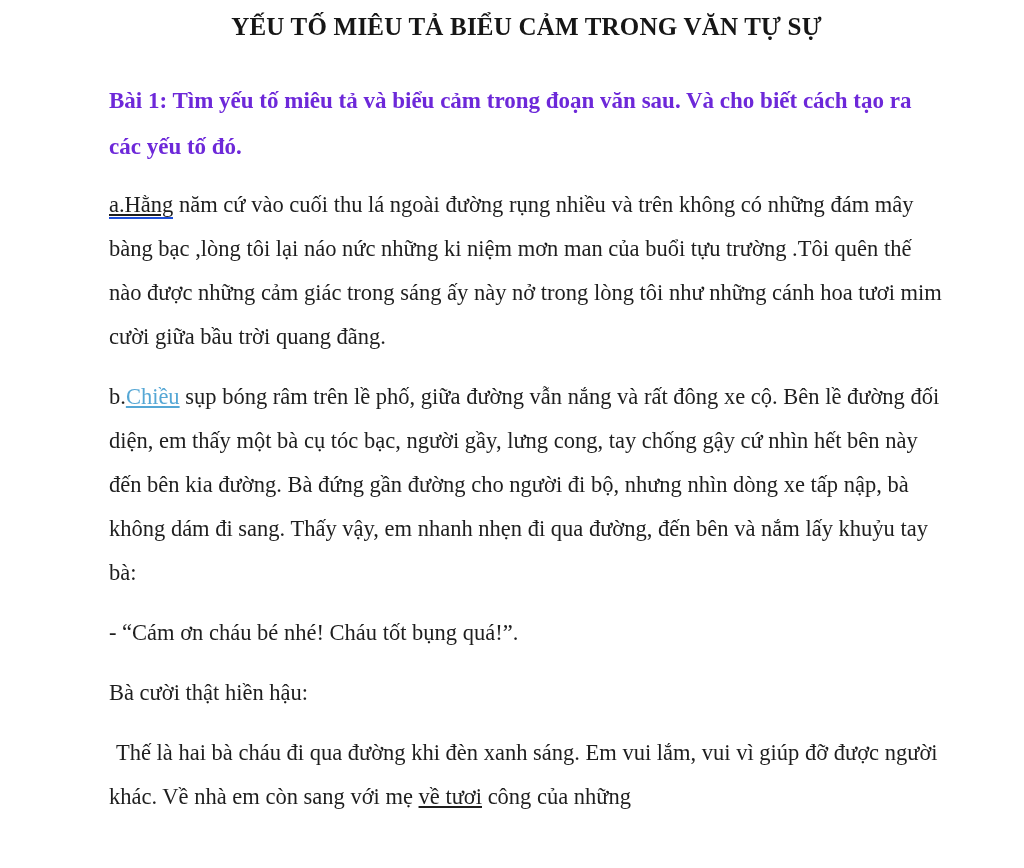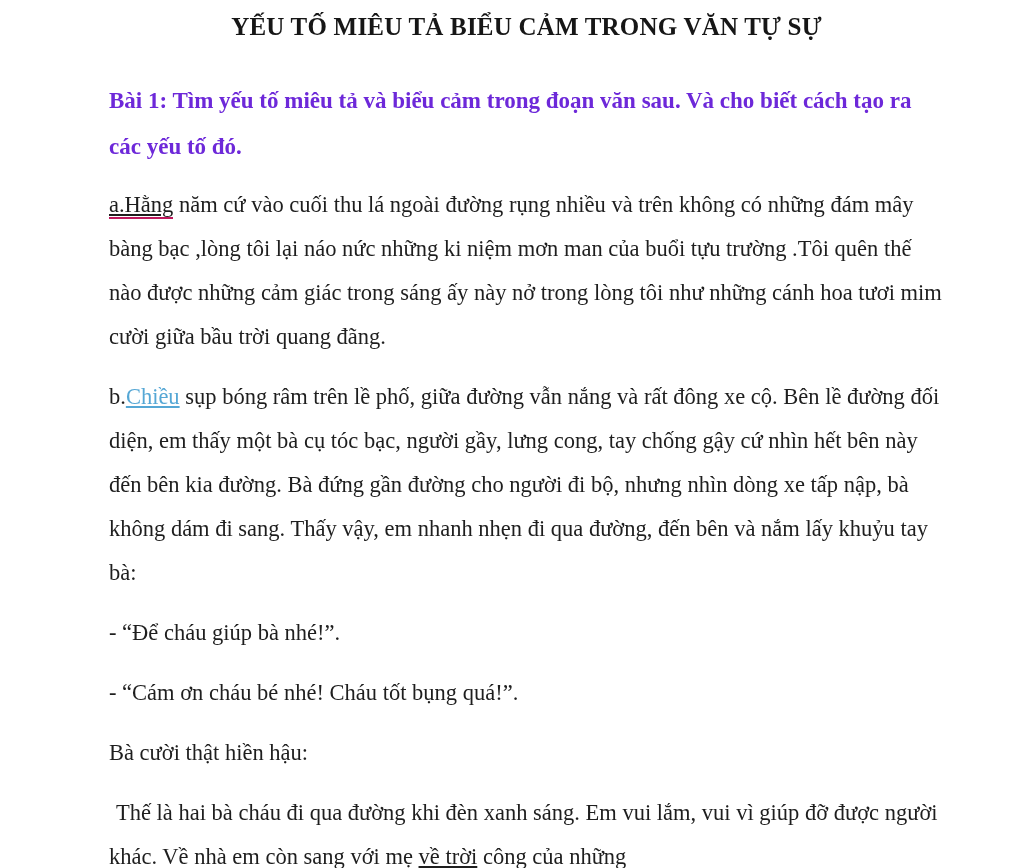--- a/index.html
+++ b/index.html
@@ -45,42 +45,41 @@
   }
   a.passage-link {
     color: #55a7d5;
     text-decoration: underline;
     cursor: pointer;
     text-align: right;
   }
   a.marker-dbl-underline {
     color: #1e1e1e;
     text-decoration: underline;
-    border-bottom: 2px solid #be185d;
+    border-bottom: 2px solid #1d4ed8;
     padding-bottom: 0px;
     cursor: pointer;
   }
   .plain-underline {
     text-decoration: underline;
   }
 </style>
 </head>
 <body>
 
 <div class="page">
 
   <h1 class="doc-title">YẾU TỐ MIÊU TẢ BIỂU CẢM TRONG VĂN TỰ SỰ</h1>
 
   <p class="exercise-heading">Bài 1: Tìm yếu tố miêu tả và biểu cảm trong đoạn văn sau. Và cho biết cách tạo ra các yếu tố đó.</p>
 
   <p class="body-para"><a class="marker-dbl-underline">a.Hằng</a><span> năm cứ vào cuối thu lá ngoài đường rụng nhiều và trên không có những đám mây bàng bạc ,lòng tôi lại náo nức những ki niệm mơn man của buổi tựu trường .Tôi quên thế nào được những cảm giác trong sáng ấy này nở trong lòng tôi như những cánh hoa tươi mim cười giữa bầu trời quang đãng.</span></p>
 
   <p class="body-para"><span>b.</span><a class="passage-link">Chiều</a><span> sụp bóng râm trên lề phố, giữa đường vẫn nắng và rất đông xe cộ. Bên lề đường đối diện, em thấy một bà cụ tóc bạc, người gầy, lưng cong, tay chống gậy cứ nhìn hết bên này đến bên kia đường. Bà đứng gần đường cho người đi bộ, nhưng nhìn dòng xe tấp nập, bà không dám đi sang. Thấy vậy, em nhanh nhẹn đi qua đường, đến bên và nắm lấy khuỷu tay bà:</span></p>
 
-  <p class="body-para">- “Để cháu giúp bà nhé!”.</p>
 
   <p class="body-para">- “Cám ơn cháu bé nhé! Cháu tốt bụng quá!”.</p>
 
   <p class="body-para">Bà cười thật hiền hậu:</p>
 
-  <p class="body-para closing-para"><span> Thế là hai bà cháu đi qua đường khi đèn xanh sáng. Em vui lắm, vui vì giúp đỡ được người khác. Về nhà em còn sang với mẹ </span><span class="plain-underline">về trời</span><span> công của những</span></p>
+  <p class="body-para closing-para"><span> Thế là hai bà cháu đi qua đường khi đèn xanh sáng. Em vui lắm, vui vì giúp đỡ được người khác. Về nhà em còn sang với mẹ </span><span class="plain-underline">về tươi</span><span> công của những</span></p>
 
 </div>
 
 </body></html>

